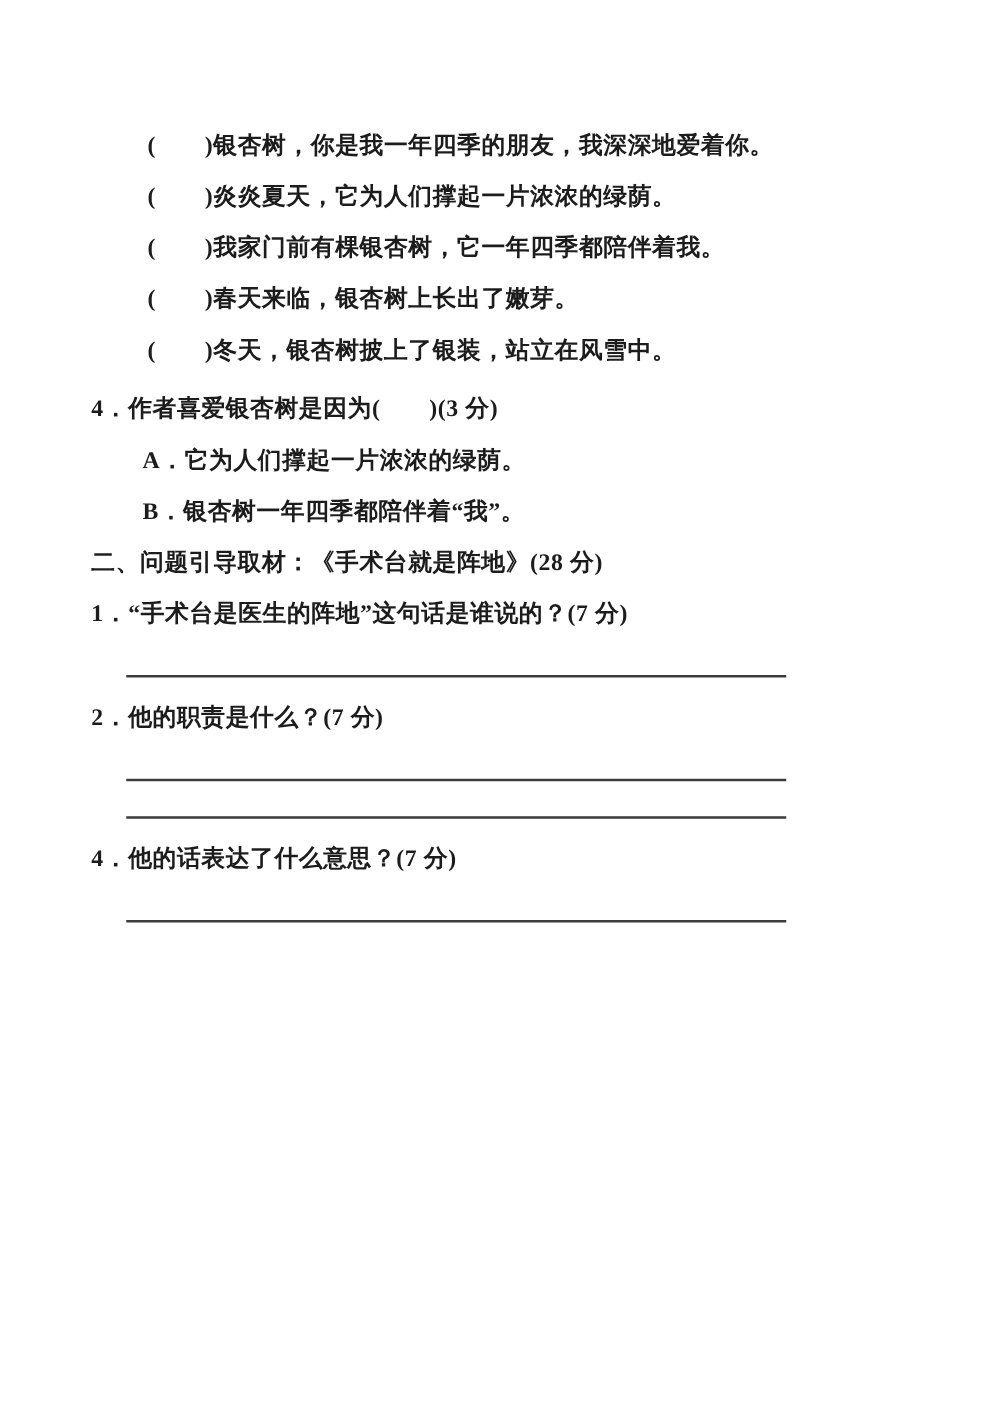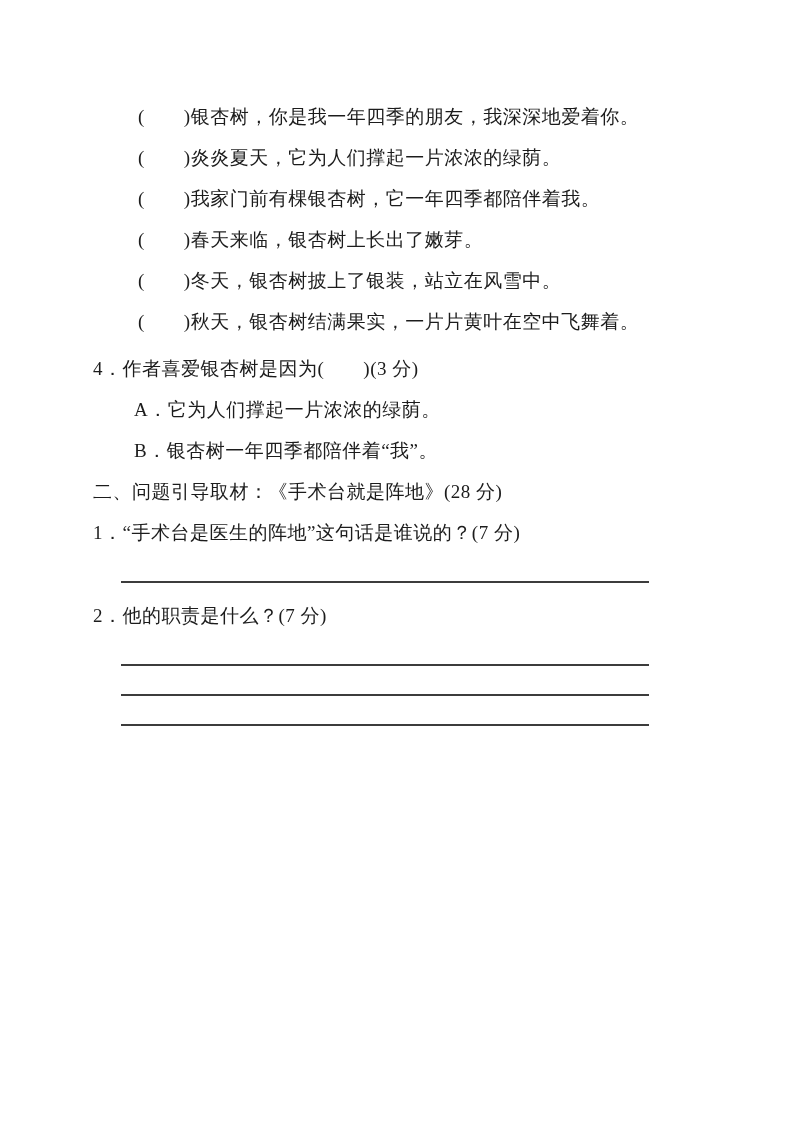--- a/index.html
+++ b/index.html
@@ -11,22 +11,23 @@
     width: 793px;
     height: 1122px;
     overflow: hidden;
     font-family: "Liberation Serif", "DejaVu Serif", serif;
     color: #1c1c1c;
   }
   .page {
     box-sizing: border-box;
     width: 705px;
     height: 1122px;
-    padding: 96px 60px 0 93px;
+    padding: 96px 60px 0 73px;
     background: #ffffff;
+    font-weight: bold;
   }
   .line {
     margin: 0;
     padding: 0;
     font-size: 19px;
     line-height: 41px;
     white-space: nowrap;
     letter-spacing: 0.5px;
   }
   .indent-paren { margin-left: 45px; }
@@ -43,35 +44,35 @@
 <body>
 
 <main class="page">
 
   <section>
     <p class="line indent-paren">(　　)银杏树，你是我一年四季的朋友，我深深地爱着你。</p>
     <p class="line indent-paren">(　　)炎炎夏天，它为人们撑起一片浓浓的绿荫。</p>
     <p class="line indent-paren">(　　)我家门前有棵银杏树，它一年四季都陪伴着我。</p>
     <p class="line indent-paren">(　　)春天来临，银杏树上长出了嫩芽。</p>
     <p class="line indent-paren">(　　)冬天，银杏树披上了银装，站立在风雪中。</p>
-    <p class="line indent-paren">(　　)秋天，银杏树结满果实，一片片黄叶在空中飞舞着。</p>
 
     <p class="line q4-gap">4．作者喜爱银杏树是因为(　　)(3 分)</p>
     <p class="line indent-opt">A．它为人们撑起一片浓浓的绿荫。</p>
     <p class="line indent-opt">B．银杏树一年四季都陪伴着“我”。</p>
   </section>
 
   <section>
     <p class="line">二、问题引导取材：《手术台就是阵地》(28 分)</p>
 
     <p class="line">1．“手术台是医生的阵地”这句话是谁说的？(7 分)</p>
     <div class="answer-line"></div>
 
     <p class="line">2．他的职责是什么？(7 分)</p>
     <div class="answer-line"></div>
 
     <div class="answer-line"></div>
 
+    <p class="line">4．他的话表达了什么意思？(7 分)</p>
     <div class="answer-line"></div>
   </section>
 
 
 </main>
 
 </body></html>

